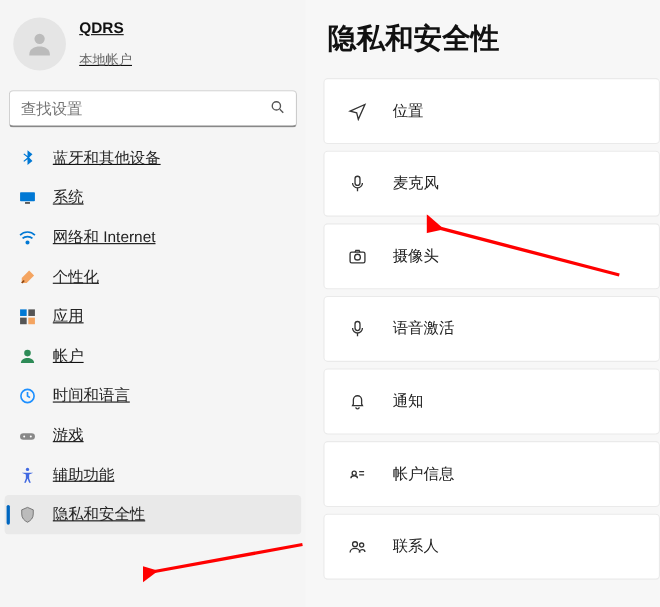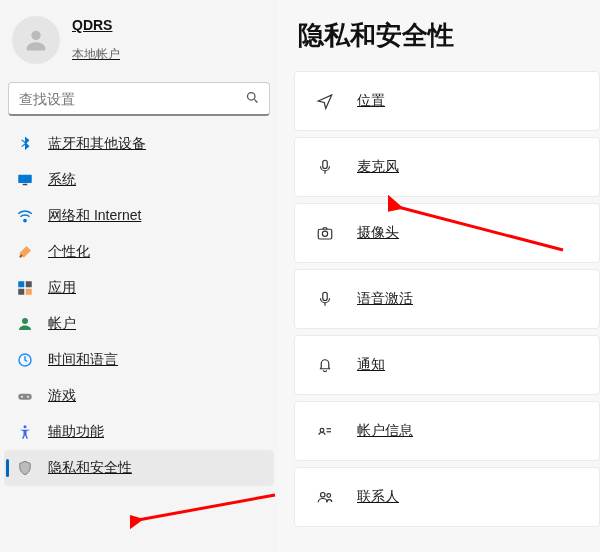--- a/index.html
+++ b/index.html
@@ -97,21 +97,21 @@
     padding: 18px 0 0 16px;
     background: #f7f7f7;
     position: relative;
   }
   .page-title {
     font-size: 26px;
     font-weight: 600;
     margin: 0 0 18px 4px;
     color: #111;
   }
-  .card-list { display:flex; flex-direction:column; gap:6px; padding-right:0;text-decoration:underline;}
+  .card-list { display:flex; flex-direction:column; gap:6px; padding-right:0;}
   .card {
     background:#fff;
     border:1px solid #eaeaea;
     border-radius:4px;
     height:60px;
     display:flex;
     align-items:center;
     gap:22px;
     padding:0 0 0 20px;
     cursor:pointer;

